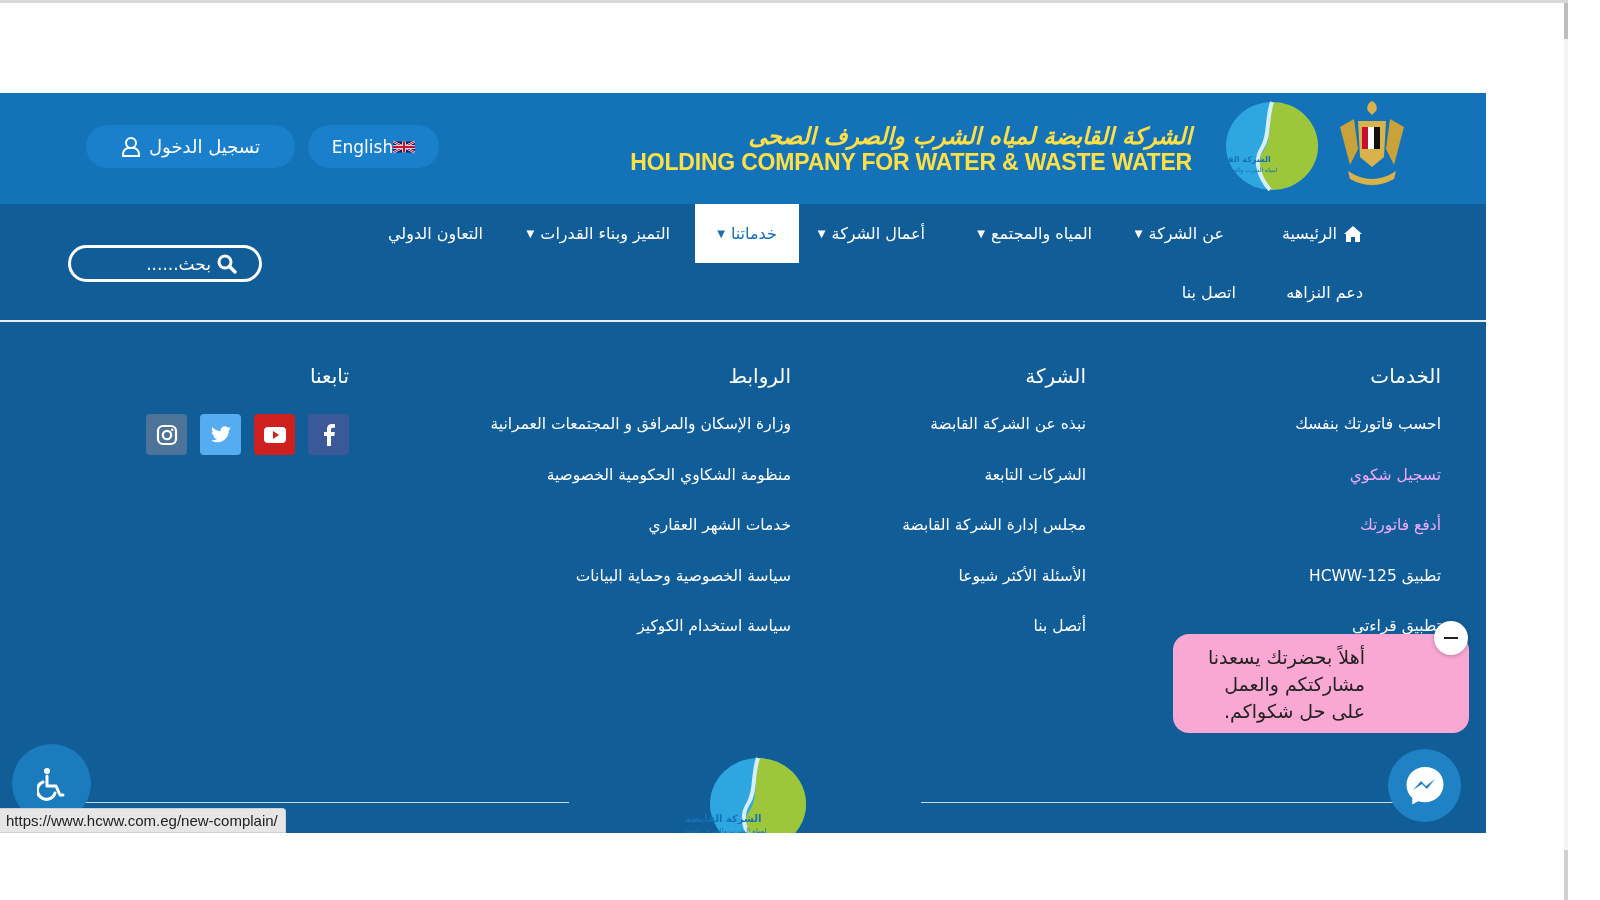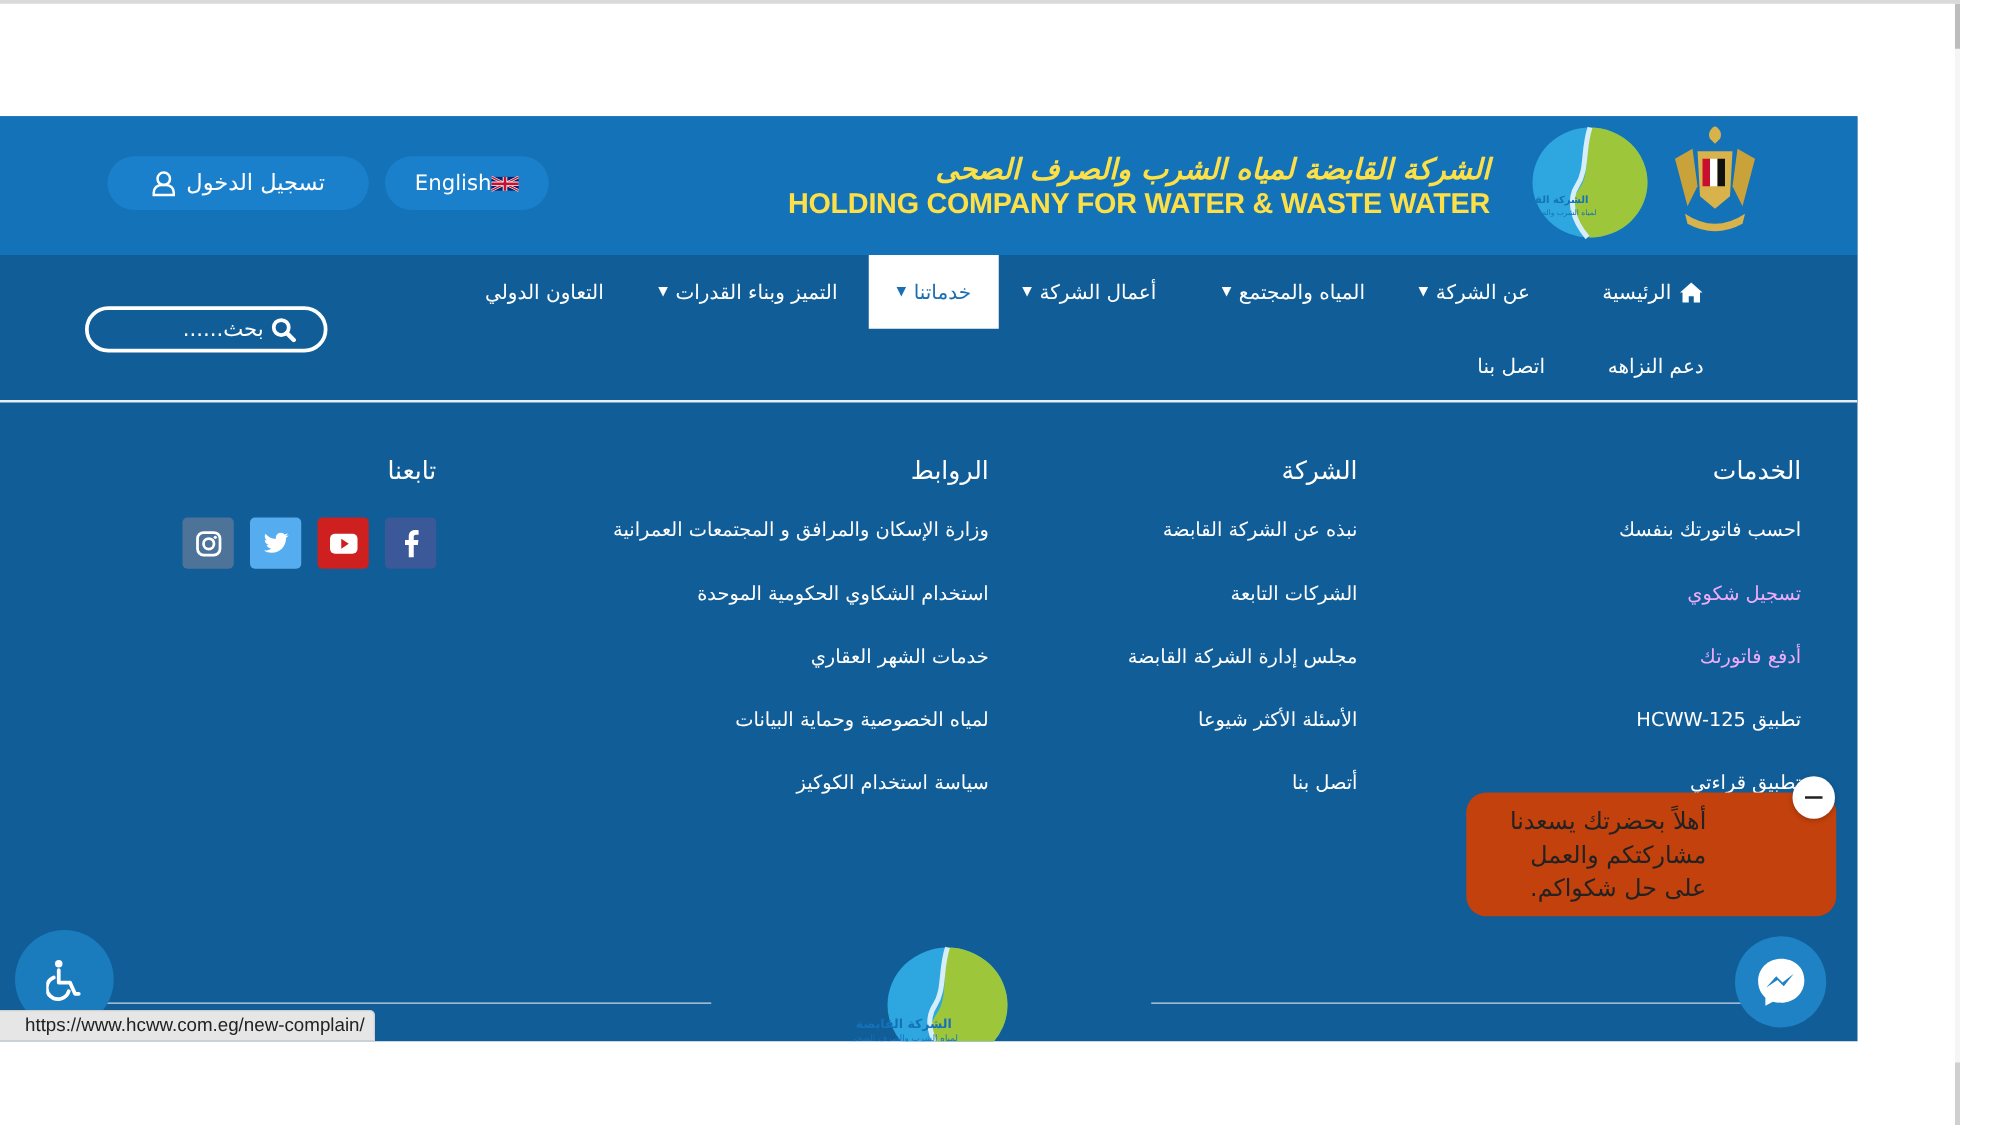--- a/index.html
+++ b/index.html
@@ -54,33 +54,33 @@
     .soc.yt { background: #cd201f; }
     .soc.fb { background: #3b5998; }
 
     .divider { position: absolute; height: 1px; background: #c9d8e6; top: 709px; }
     .divider.l { left: 85px; width: 484px; }
     .divider.r { left: 921px; width: 480px; }
 
     .footer-logo { position: absolute; left: 683px; top: 663px; width: 125px; height: 80px; }
 
     
-    .chat-bubble { position: absolute; left: 1173px; top: 634px; width: 296px; height: 99px; background: #c2410c; border-radius: 16px;
+    .chat-bubble { position: absolute; left: 1173px; top: 634px; width: 296px; height: 99px; background: #f9a8d4; border-radius: 16px;
       color: #222; font-size: 19px; line-height: 27px; direction: rtl; text-align: right; padding: 10px 104px 0 14px; }
     .chat-close { position: absolute; left: 1434px; top: 621px; width: 34px; height: 34px; border-radius: 50%; background: #fff;
       box-shadow: 0 1px 4px rgba(0,0,0,0.25); display: flex; align-items: center; justify-content: center; cursor: pointer; }
     .chat-close span { display: block; width: 14px; height: 2.5px; background: #222; }
     .messenger { position: absolute; left: 1388px; top: 749px; width: 73px; height: 73px; border-radius: 50%; background: #1e82c4;
       display: flex; align-items: center; justify-content: center; cursor: pointer; }
 
     .access { position: absolute; left: 12px; top: 744px; width: 79px; height: 79px; border-radius: 50%; background: #1a7bbd;
       display: flex; align-items: center; justify-content: center; cursor: pointer; }
 
     .status-url { position: absolute; left: 0; top: 808px; height: 25px; background: #e6e6e6; border: 1px solid #cfcfcf; border-left: none;
-      border-radius: 0 4px 0 0; padding: 0 7px 0 20px; font-family: "Liberation Sans", sans-serif; font-size: 15px; line-height: 23px; color: #222; }
+      border-radius: 0 4px 0 0; padding: 0 7px 0 6px; font-family: "Liberation Sans", sans-serif; font-size: 15px; line-height: 23px; color: #222; }
 
     .scrollbar { position: absolute; left: 1564px; top: 3px; width: 4px; height: 897px; background: #f5f5f5; }
     .scroll-thumb { position: absolute; left: 1564px; top: 3px; width: 4px; height: 36px; background: #bdbdbd; }
     .scroll-thumb2 { position: absolute; left: 1564px; top: 850px; width: 4px; height: 50px; background: #d0d0d0; }
   </style>
 </head>
 <body>
 
 <div class="top-line"></div>
 
@@ -191,23 +191,23 @@
     <a>نبذه عن الشركة القابضة</a>
     <a>الشركات التابعة</a>
     <a>مجلس إدارة الشركة القابضة</a>
     <a>الأسئلة الأكثر شيوعا</a>
     <a>أتصل بنا</a>
   </div>
 
   <div class="col col-links">
     <h3>الروابط</h3>
     <a>وزارة الإسكان والمرافق و المجتمعات العمرانية</a>
-    <a>استخدام الشكاوي الحكومية الموحدة</a>
+    <a>منظومة الشكاوي الحكومية الخصوصية</a>
     <a>خدمات الشهر العقاري</a>
-    <a>لمياه الخصوصية وحماية البيانات</a>
+    <a>سياسة الخصوصية وحماية البيانات</a>
     <a>سياسة استخدام الكوكيز</a>
   </div>
 
   <div class="col col-follow">
     <h3>تابعنا</h3>
     <div class="social">
       <div class="soc ig">
         <svg width="22" height="22" viewBox="0 0 22 22">
           <rect x="2" y="2" width="18" height="18" rx="5" fill="none" stroke="#fff" stroke-width="2.2"></rect>
           <circle cx="11" cy="11" r="4.2" fill="none" stroke="#fff" stroke-width="2.2"></circle>

